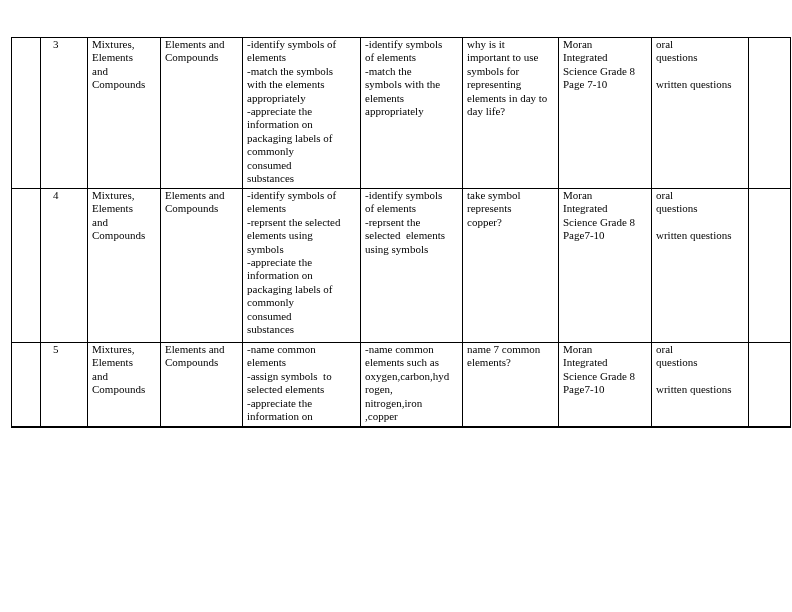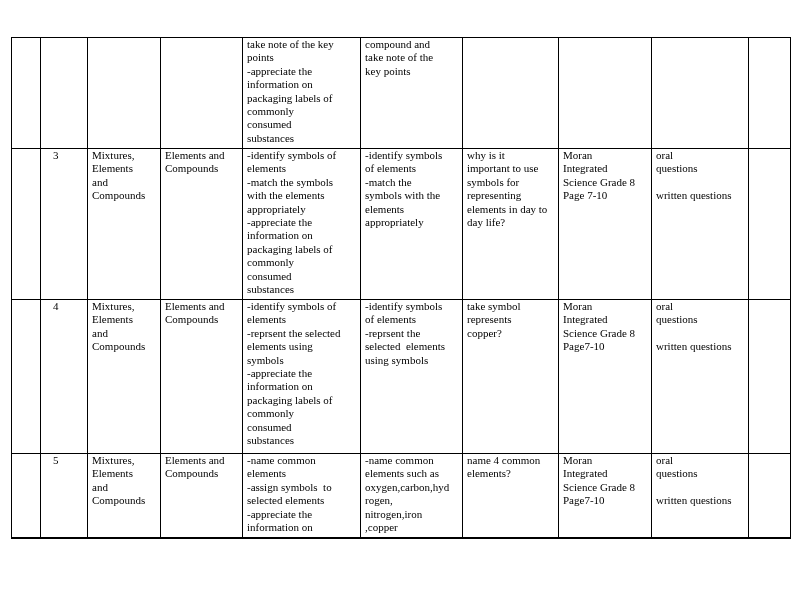--- a/index.html
+++ b/index.html
@@ -52,41 +52,20 @@
       <col style="width:73px">
       <col style="width:82px">
       <col style="width:118px">
       <col style="width:102px">
       <col style="width:96px">
       <col style="width:93px">
       <col style="width:97px">
       <col style="width:42px">
     </colgroup>
     <tbody>
-      <tr class="r0">
-        <td class="c-week"></td>
-        <td class="c-lesson"></td>
-        <td></td>
-        <td></td>
-        <td>take note of the key
-points
--appreciate the
-information on
-packaging labels of
-commonly
-consumed
-substances</td>
-        <td>compound and
-take note of the
-key points</td>
-        <td></td>
-        <td></td>
-        <td></td>
-        <td></td>
-      </tr>
       <tr class="r1">
         <td class="c-week"></td>
         <td class="c-lesson">3</td>
         <td>Mixtures,
 Elements
 and
 Compounds</td>
         <td>Elements and
 Compounds</td>
         <td>-identify symbols of
@@ -174,21 +153,21 @@
 -assign symbols  to
 selected elements
 -appreciate the
 information on</td>
         <td>-name common
 elements such as
 oxygen,carbon,hyd
 rogen,
 nitrogen,iron
 ,copper</td>
-        <td>name 4 common
+        <td>name 7 common
 elements?</td>
         <td>Moran
 Integrated
 Science Grade 8
 Page7-10</td>
         <td>oral
 questions
 
 written questions</td>
         <td></td>

